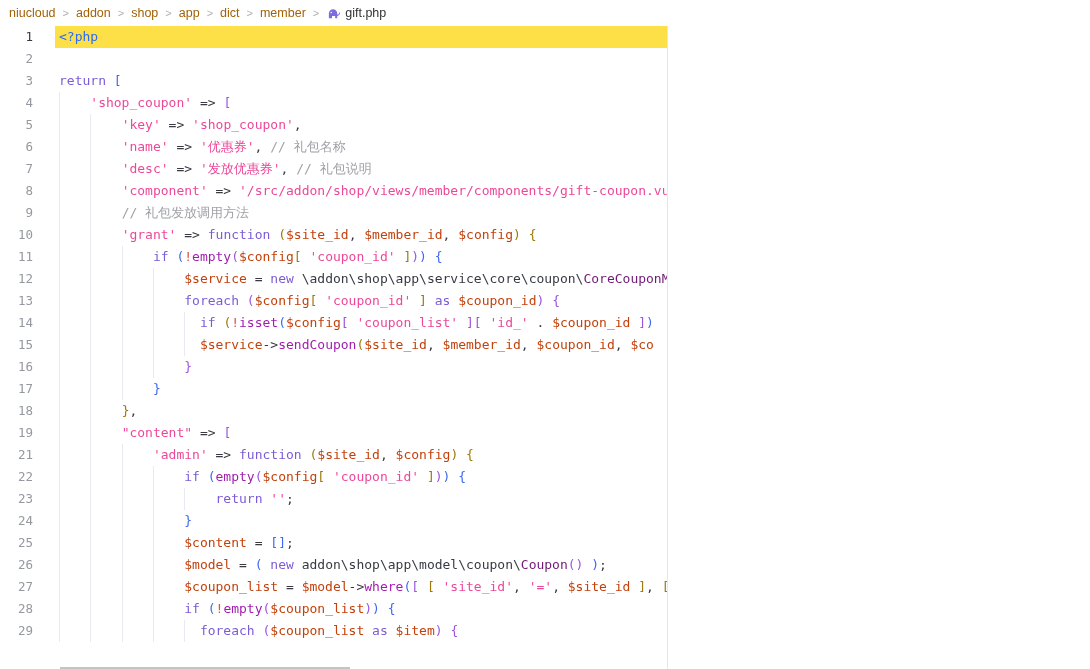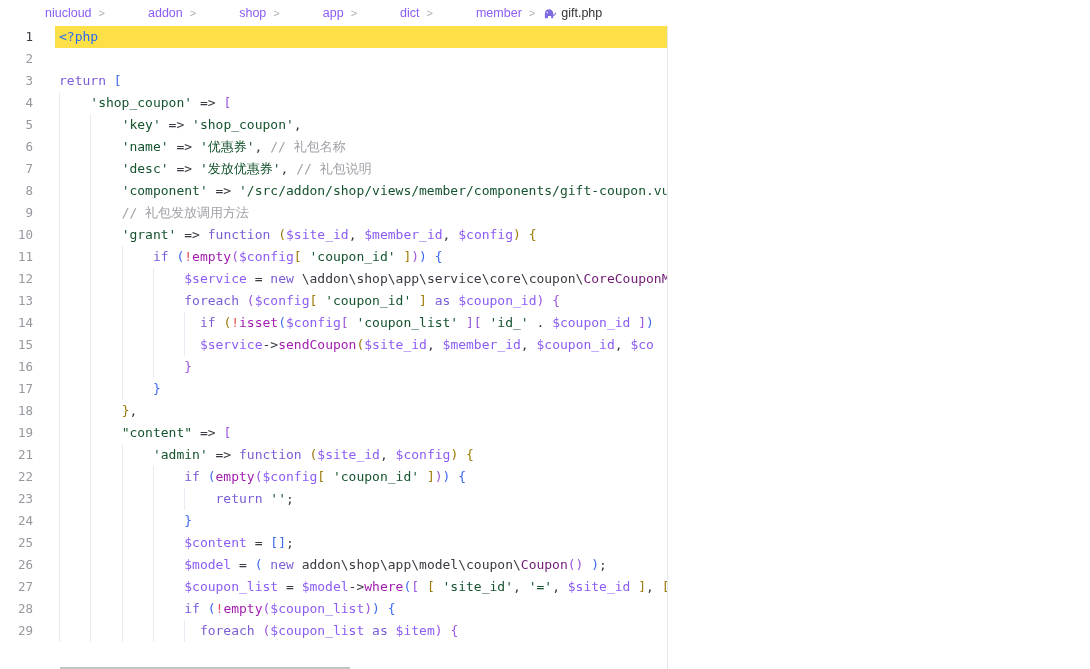--- a/index.html
+++ b/index.html
@@ -2,21 +2,21 @@
 <html><head>
 <meta charset="utf-8">
 <style>
   * { margin:0; padding:0; box-sizing:border-box; }
   html,body { width:1090px; height:669px; background:#ffffff; overflow:hidden;
               font-family:"Liberation Sans", sans-serif; }
 
   
   .breadcrumb { height:26px; display:flex; align-items:center; padding-left:9px;
                 font-size:12.5px; color:#3f3f3f; }
-  .bc-item { color:#8b5cf6; cursor:pointer;margin-left:36px; }
+  .bc-item { color:#a16207; cursor:pointer; }
   .bc-sep { color:#b0b0b0; margin:0 7px; font-size:11px; }
   .bc-file { display:flex; align-items:center; color:#333; }
   .bc-file svg { margin-right:4px; }
 
   
   .editor { position:relative; width:668px; height:643px;
             border-right:1px solid #e6e6e6; overflow:hidden;
             font-family:"DejaVu Sans Mono", monospace; font-size:13px; }
   .line { display:flex; height:22px; line-height:22px; }
   .num { width:55px; flex:0 0 55px; text-align:right; padding-right:22px;
@@ -24,22 +24,22 @@
   .codecell { position:relative; flex:1 1 auto; white-space:pre; overflow:hidden;
               padding-left:4px; color:#383a42; cursor:text; }
   .line.active .codecell { background:#fde047; }
   .line.active .num { color:#383a42; }
   .guides { position:absolute; left:4px; top:0; bottom:0; pointer-events:none;
             background:repeating-linear-gradient(90deg,#e9e9f2 0,#e9e9f2 1px,transparent 1px,transparent 4ch); }
 
   
   .tk-t  { color:#2a6bf2; }   
   .tk-k  { color:#7b5cd6; }   
-  .tk-s  { color:#14532d; }   
-  .tk-v  { color:#8b5cf6; }   
+  .tk-s  { color:#ec4899; }   
+  .tk-v  { color:#c2410c; }   
   .tk-f  { color:#a21caf;margin-top:18px; }   
   .tk-c  { color:#701a75; }   
   .tk-m  { color:#a0a1a7; }   
   .tk-n  { color:#e0504a; }   
   .tk-p  { color:#383a42; }   
   .tk-b1 { color:#3e68ee; }   
   .tk-b2 { color:#9d55dd; }   
   .tk-b3 { color:#9e7a08; }   
 
   

